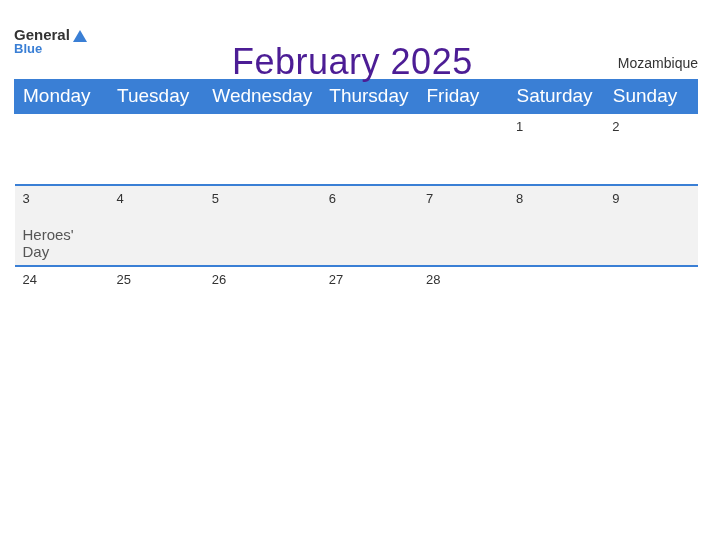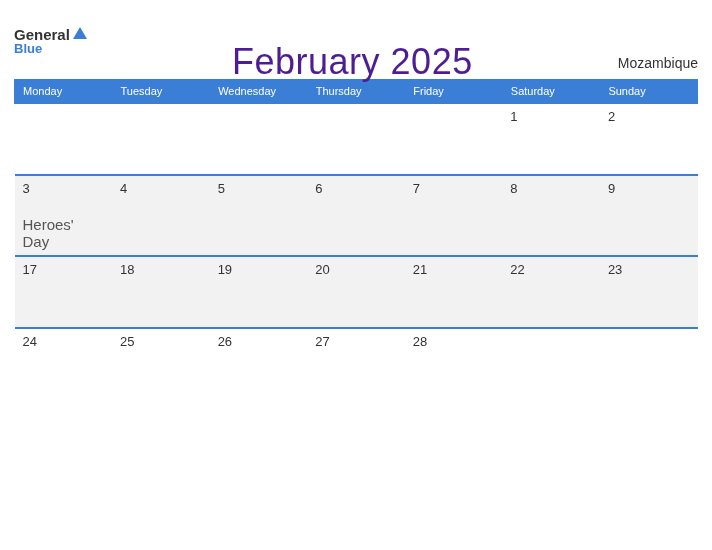--- a/index.html
+++ b/index.html
@@ -33,21 +33,21 @@
       font-weight: bold;
       color: #333;
     }
     .logo-blue {
       font-size: 13px;
       font-weight: bold;
       color: #3a7fd5;
     }
     .logo-line {
       display: flex;
-      align-items: center;
+      align-items: flex-end;
       gap: 0;
     }
     .logo-triangle {
       width: 0;
       height: 0;
       border-left: 7px solid transparent;
       border-right: 7px solid transparent;
       border-bottom: 12px solid #3a7fd5;
       margin-left: 3px;
       margin-top: -2px;
@@ -73,21 +73,21 @@
       white-space: nowrap;
       margin-top: 45px;
     }
     .calendar-grid {
       width: 100%;
       border-collapse: collapse;
     }
     .calendar-grid th {
       background-color: #3a7fd5;
       color: #fff;
-      font-size: 11px;
+      font-size: 19px;
       font-weight: normal;
       text-align: left;
       padding: 5px 8px;
       border: 1px solid #3a7fd5;
     }
     .calendar-grid td {
       vertical-align: top;
       padding: 5px 8px;
       width: calc(100% / 7);
       height: 72px;
@@ -179,43 +179,20 @@
           <td>
             <span class="day-num">7</span>
           </td>
           <td>
             <span class="day-num">8</span>
           </td>
           <td>
             <span class="day-num">9</span>
           </td>
         </tr>
-        <tr class="row-divider even-row">
-          <td>
-            <span class="day-num">17</span>
-          </td>
-          <td>
-            <span class="day-num">18</span>
-          </td>
-          <td>
-            <span class="day-num">19</span>
-          </td>
-          <td>
-            <span class="day-num">20</span>
-          </td>
-          <td>
-            <span class="day-num">21</span>
-          </td>
-          <td>
-            <span class="day-num">22</span>
-          </td>
-          <td>
-            <span class="day-num">23</span>
-          </td>
-        </tr>
         <tr class="row-divider odd-row">
           <td>
             <span class="day-num">24</span>
           </td>
           <td>
             <span class="day-num">25</span>
           </td>
           <td>
             <span class="day-num">26</span>
           </td>

